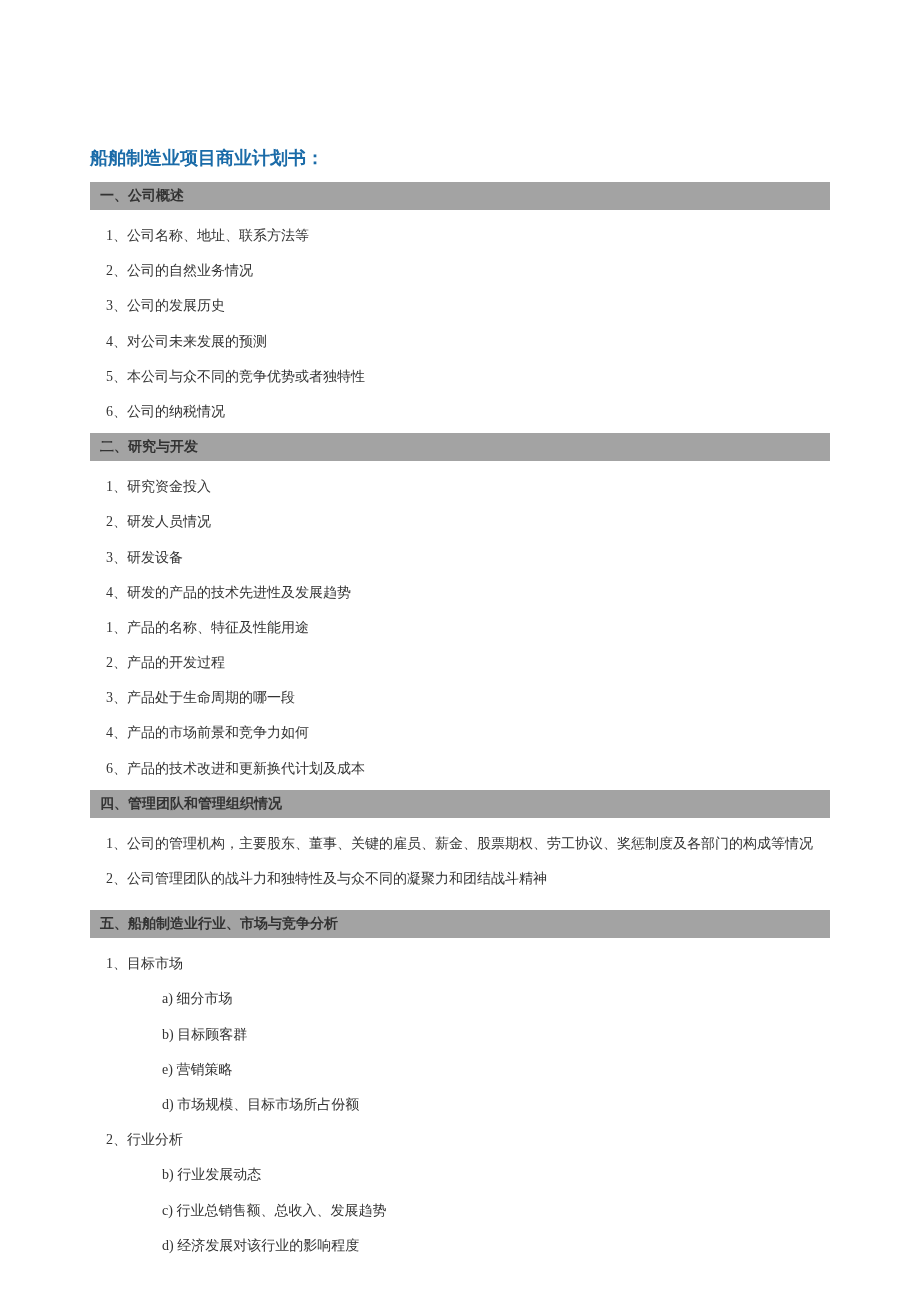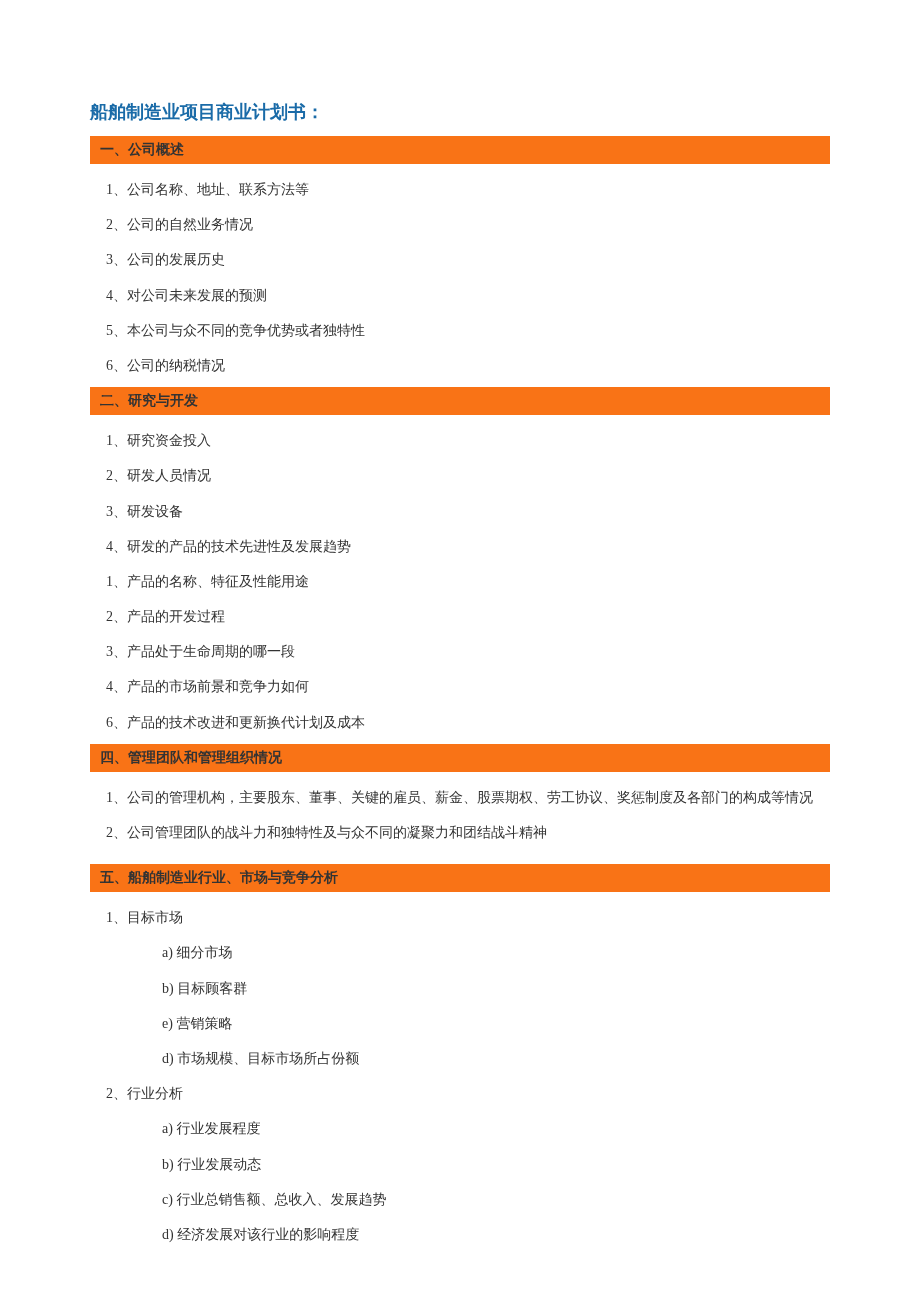--- a/index.html
+++ b/index.html
@@ -13,23 +13,24 @@
       padding: 100px 90px 50px 90px;
       font-size: 14px;
       color: #333;
       width: 920px;
     }
     .title {
       color: #1a6ba8;
       font-size: 18px;
       font-weight: bold;
       margin-bottom: 12px;
+      margin-top: 46px;
     }
     .section-header {
-      background: #f97316;
+      background: #a3a3a3;
       color: #333;
       font-weight: bold;
       padding: 5px 10px;
       margin-top: 4px;
       margin-bottom: 8px;
       font-size: 14px;
     }
     .item {
       padding: 5px 0 5px 16px;
       line-height: 1.8;
@@ -86,18 +87,17 @@
 <div>
   <div class="section-header">五、船舶制造业行业、市场与竞争分析</div>
 
   <div class="item">1、目标市场</div>
   <div class="sub-item">a)  细分市场</div>
   <div class="sub-item">b)  目标顾客群</div>
   <div class="sub-item">e)  营销策略</div>
   <div class="sub-item">d)  市场规模、目标市场所占份额</div>
 
   <div class="item">2、行业分析</div>
-  <div class="sub-item">a)  行业发展程度</div>
   <div class="sub-item">b)  行业发展动态</div>
   <div class="sub-item">c)  行业总销售额、总收入、发展趋势</div>
   <div class="sub-item">d)  经济发展对该行业的影响程度</div>
 
 </div>
 
 </body></html>

